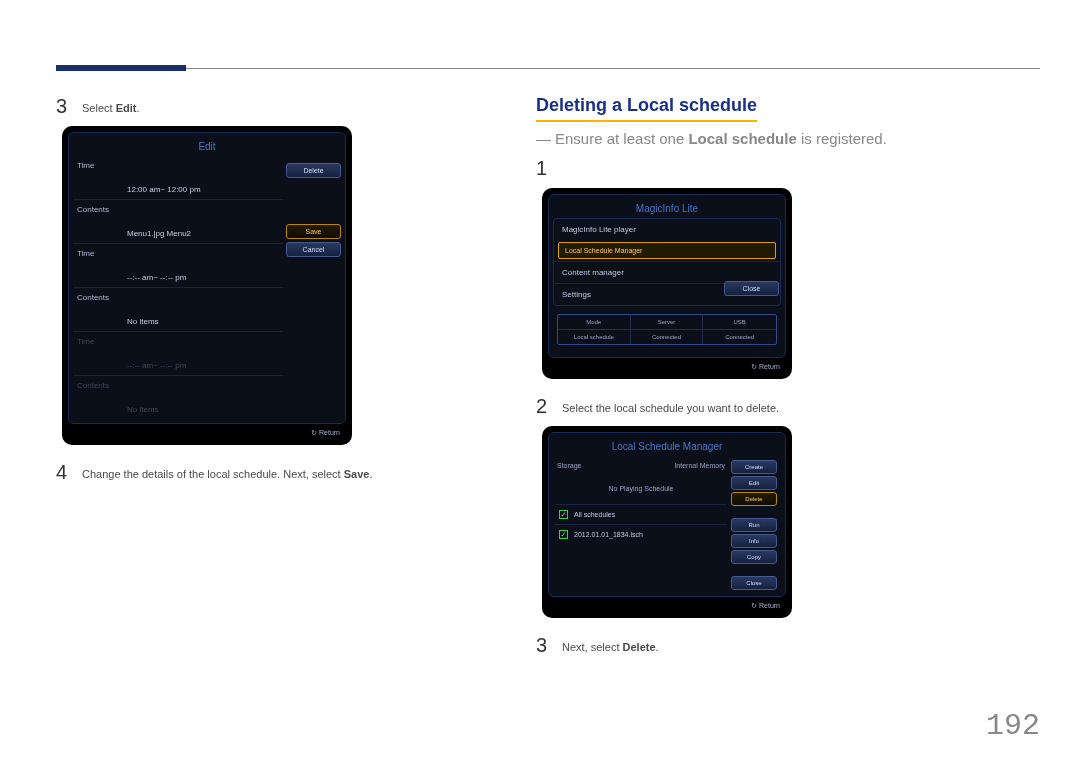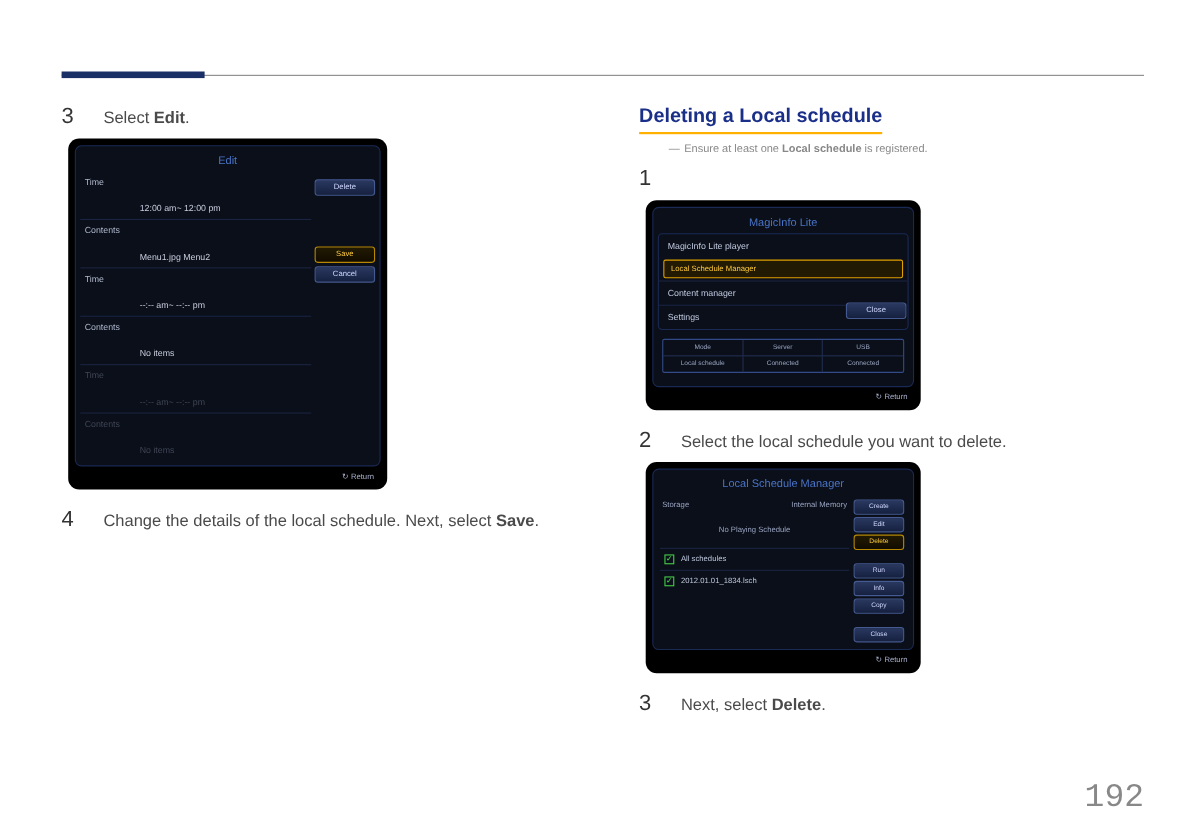--- a/index.html
+++ b/index.html
@@ -34,53 +34,51 @@
     font-size: 30px;
     color: #888;
     font-weight: 300;
     font-family: Liberation Mono, monospace;
   }
   .left-col, .right-col {
     position: absolute;
     top: 95px;
   }
   .left-col { left: 56px; width: 460px; }
-  .right-col { left: 581px; width: 460px; }
+  .right-col { left: 536px; width: 460px; }
 
   .section-heading {
     color: #1a2f88;
     font-size: 18px;
     font-weight: bold;
     border-bottom: 2px solid #ffb000;
     padding-bottom: 4px;
     margin-bottom: 8px;
     display: inline-block;
   }
   .note {
-    font-size: 10px;
+    font-size: 15px;
     color: #888;
     margin-bottom: 10px;
-    margin-left: 27px;
   }
   .note .dash { margin-right: 4px; }
   .note strong { font-weight: bold; color: #888; }
 
   .step { display: flex; margin-bottom: 8px; }
   .step-num {
     font-size: 20px;
     font-weight: 400;
     color: #333;
     width: 26px;
     flex-shrink: 0;
   }
   .step-text {
-    font-size: 15px;
+    font-size: 11px;
     line-height: 18px;
     padding-top: 4px;
-    margin-left: 12px;
   }
   .step-text b { font-weight: bold; }
 
   
   .device {
     background: #000;
     border-radius: 10px;
     margin: 6px 0 16px 6px;
     padding: 6px;
     width: 290px;

